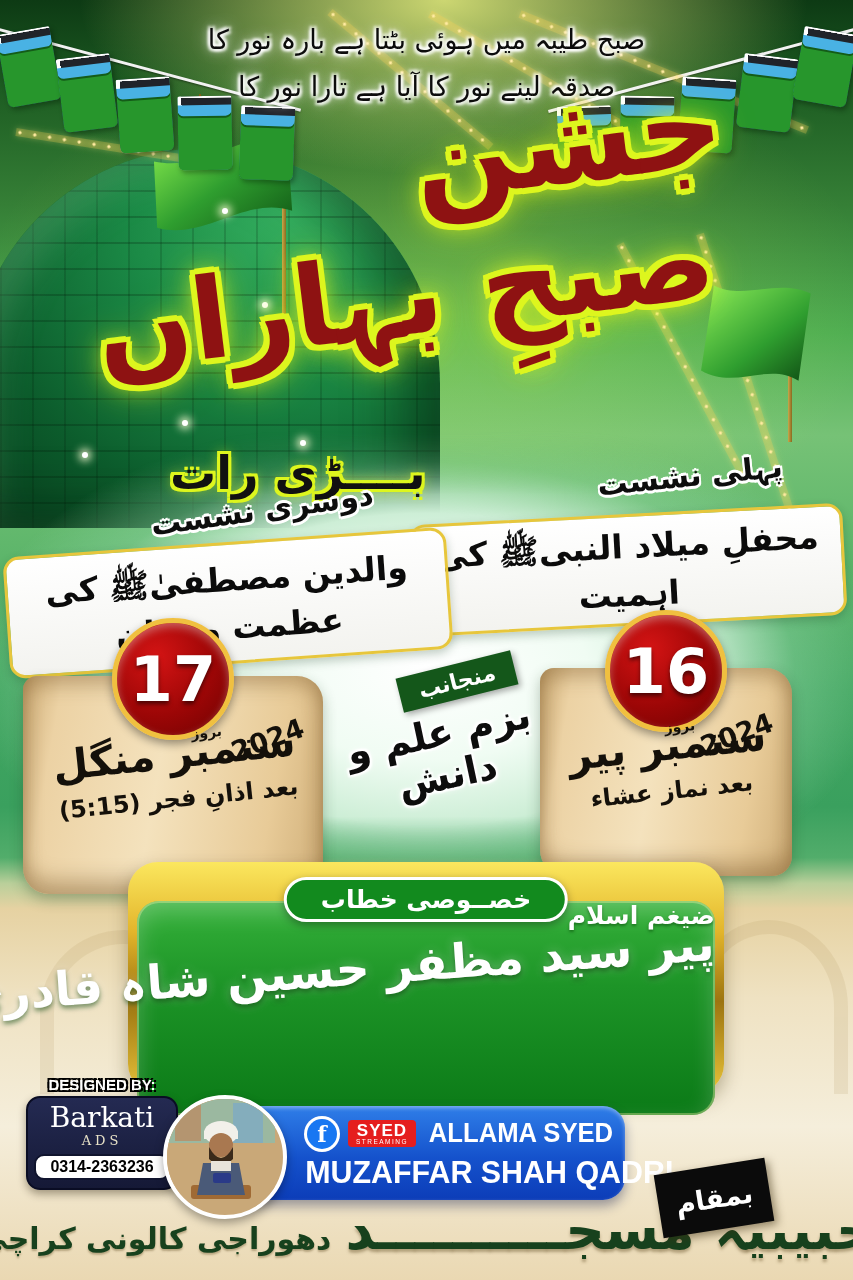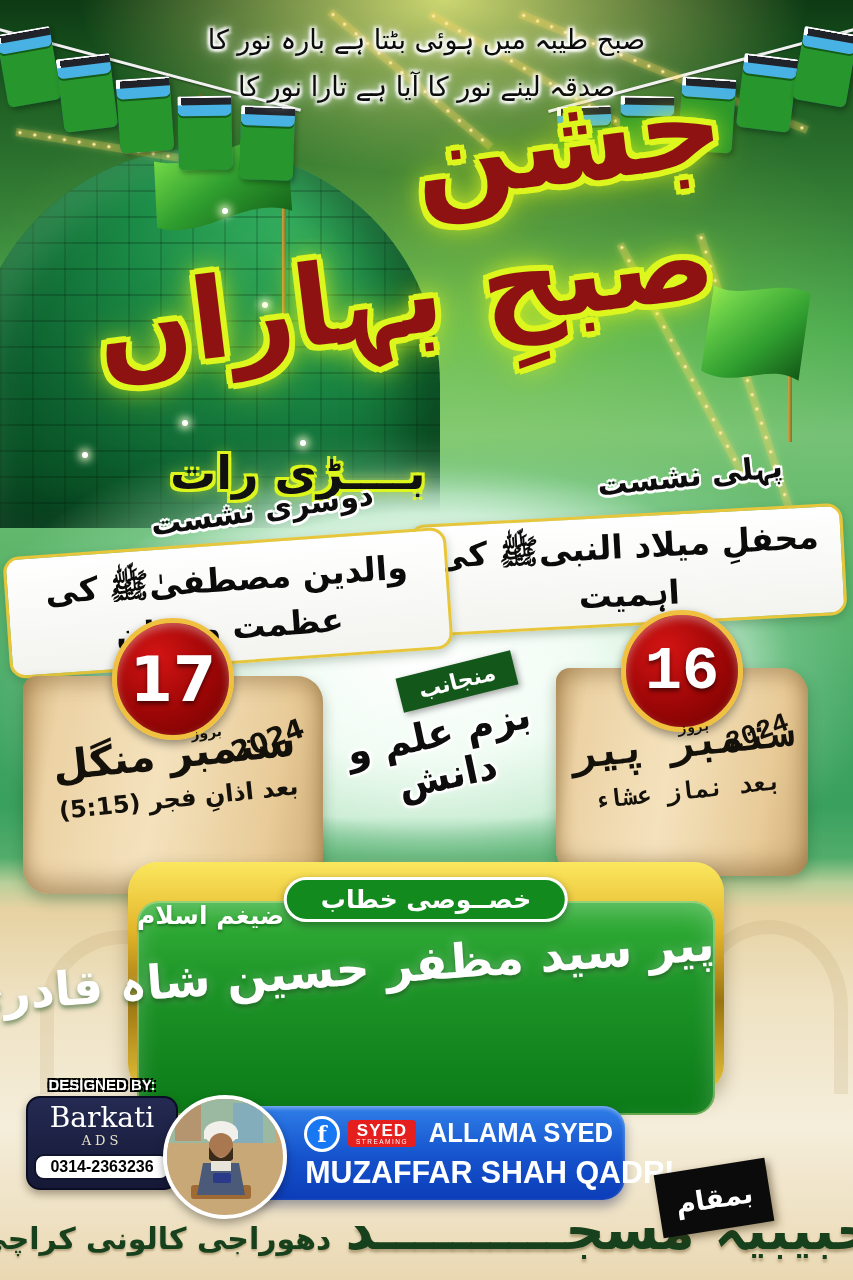--- a/index.html
+++ b/index.html
@@ -69,21 +69,21 @@
   .org-badge{z-index:8;transform:rotate(-14deg);background:#14571a;color:#fff;font-size:22px;font-weight:bold;
     padding:5px 20px;box-shadow:2px 3px 6px rgba(0,0,0,.35);}
   .org-name{z-index:8;transform:rotate(-12deg);width:190px;text-align:center;font-size:38px;font-weight:bold;color:#0d0d0d;line-height:1.12;
     text-shadow:-2px -2px 2px #fff,2px -2px 2px #fff,-2px 2px 2px #fff,2px 2px 2px #fff,0 0 8px #fff;}
   
   .panel-gold{left:128px;top:862px;width:596px;height:232px;z-index:9;border-radius:30px;padding:9px;box-sizing:border-box;
     background:linear-gradient(180deg,#fbe75e,#e3b52b 30%,#9c7410 60%,#e8c33a 100%);box-shadow:0 8px 18px rgba(60,50,10,.35);}
   .panel-green{position:relative;width:100%;height:100%;border-radius:22px;
     background:linear-gradient(180deg,#35b13a,#1d9427 40%,#0b7a17 100%);
     box-shadow:inset 0 0 0 2px rgba(255,244,170,.35), inset 0 10px 24px rgba(255,255,255,.25);
-    text-align:left;color:#fff;}
+    text-align:right;color:#fff;}
   .panel-pill{position:absolute;top:-24px;left:50%;transform:translateX(-50%);background:#128a1e;border:3px solid #fff;
     border-radius:999px;padding:5px 34px;font-size:25px;font-weight:bold;white-space:nowrap;box-shadow:0 3px 8px rgba(0,0,0,.35);}
   .panel-pre{margin-top:30px;font-size:25px;font-weight:bold;text-shadow:0 2px 3px rgba(0,60,0,.5);}
   .panel-speaker{margin-top:6px;font-size:47px;font-weight:bold;transform:rotate(-4deg);white-space:nowrap;
     text-shadow:0 3px 5px rgba(0,60,0,.55),0 0 12px rgba(255,255,255,.35);}
   
   .designer{left:26px;top:1076px;width:152px;z-index:9;text-align:center;}
   .designer-label{font-family:"Liberation Sans",sans-serif;font-size:15px;font-weight:bold;color:#fff;
     text-shadow:-2px -2px 0 #000,2px -2px 0 #000,-2px 2px 0 #000,2px 2px 0 #000;}
   .designer-box{margin-top:3px;background:linear-gradient(180deg,#242a52,#151936);border-radius:14px;border:2px solid #0a0d24;
@@ -199,21 +199,21 @@
   <div class="abs session-label rtl" style="right:70px;top:458px;transform:rotate(-6deg);">پہلی نشست</div>
   <div class="abs session-box rtl" style="right:8px;top:514px;width:408px;height:94px;transform:rotate(-3deg);">
     <span>محفلِ میلاد النبیﷺ کی اہمیت</span>
   </div>
 
   <div class="abs session-label rtl" style="left:150px;top:492px;transform:rotate(-8deg);">دوسری نشست</div>
   <div class="abs session-box rtl" style="left:6px;top:542px;width:418px;height:104px;transform:rotate(-4deg);">
     <span>والدین مصطفیٰﷺ کی عظمت و شان</span>
   </div>
 
-  <div class="abs scroll" style="left:556px;top:668px;width:252px;height:208px;font-family:Liberation Mono, monospace;">
+  <div class="abs scroll" style="left:540px;top:668px;width:252px;height:208px;">
     <div class="day-circle">
       <span>16</span>
     </div>
     <div class="scroll-inner rtl">
       <span class="scroll-year" style="right:18px;">2024</span>
       <span class="scroll-prefix" style="right:96px;">بروز</span>
       <div class="scroll-line">ستمبر پیر</div>
       <div class="scroll-time">بعد نماز عشاء</div>
     </div>
   </div>

